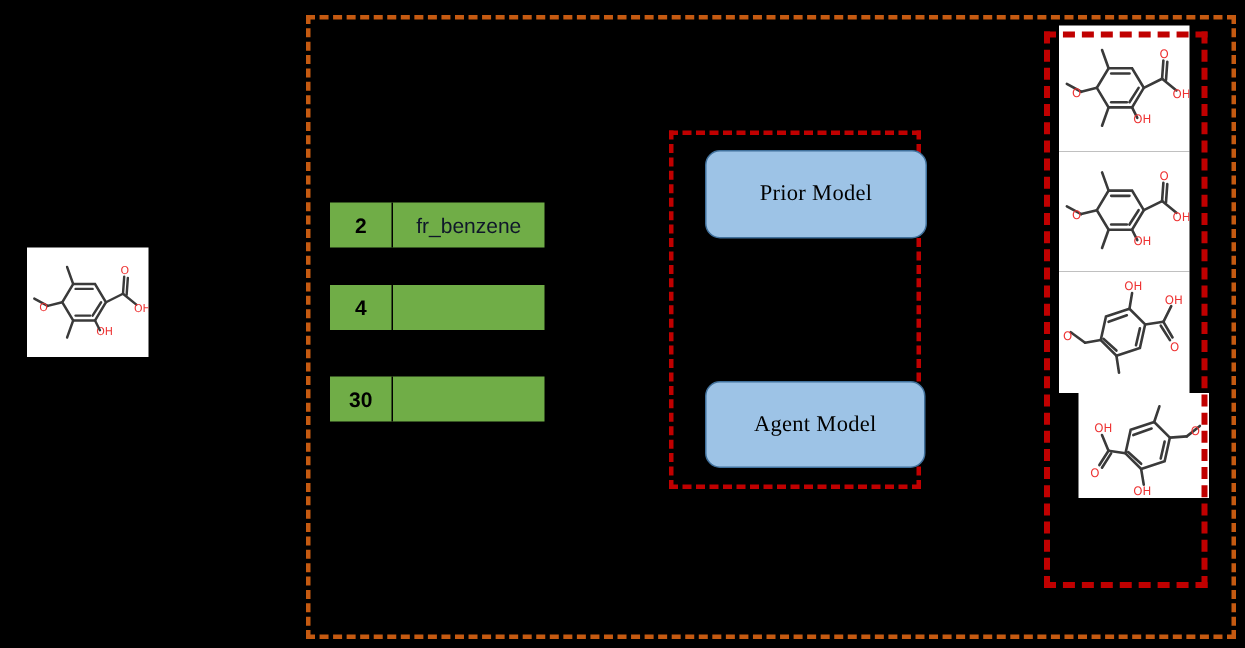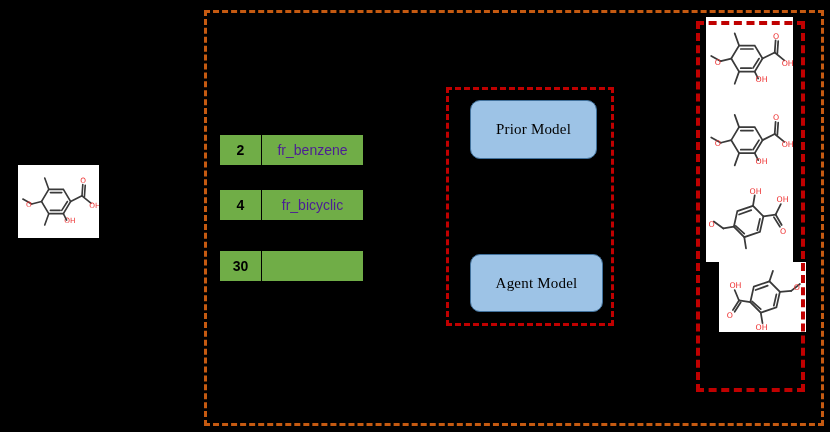--- a/index.html
+++ b/index.html
@@ -45,42 +45,42 @@
     border: 1px solid #41719C;
     border-radius: 10px;
     display: flex;
     align-items: center;
     justify-content: center;
     font-family: "Liberation Serif", serif;
     font-size: 15px;
     color: #000000;
     letter-spacing: 0.2px;
   }
-  #prior-model { left: 470px; top: 100px; width: 127px; height: 59px; }
-  #agent-model { left: 470px; top: 254px; width: 133px; height: 58px; }
+  #prior-model { left: 470px; top: 100px; width: 148px; height: 59px; }
+  #agent-model { left: 470px; top: 254px; width: 147px; height: 58px; }
 
   
   .desc-row {
     position: absolute;
     left: 220px;
     width: 143px;
     height: 30px;
     display: flex;
     background: #70AD47;
   }
   .desc-row .cell-count {
     width: 42px;
     display: flex; align-items: center; justify-content: center;
     font-size: 14px; font-weight: bold; color: #000;
     border-right: 1px solid #000;
   }
   .desc-row .cell-name {
     flex: 1;
     display: flex; align-items: center; justify-content: center;
-    font-size: 14px; color: #4c1d95;
+    font-size: 14px; color: #0f172a;
   }
   #desc-row-0 { top: 135px; }
   #desc-row-1 { top: 190px; }
   #desc-row-2 { top: 251px; }
 
   
   .mol-img { position: absolute; background: #FFFFFF; overflow: hidden; }
   #mol-query { left: 18px; top: 165px; width: 81px; height: 73px; }
 
   #mol-0 { left: 706px; top: 17px;  width: 87px; height: 84px; }
@@ -129,21 +129,20 @@
       </g>
     </svg>
   </div>
 
   <div class="desc-row" id="desc-row-0">
     <div class="cell-count">2</div>
     <div class="cell-name">fr_benzene</div>
   </div>
   <div class="desc-row" id="desc-row-1">
     <div class="cell-count">4</div>
-    <div class="cell-name">fr_bicyclic</div>
   </div>
   <div class="desc-row" id="desc-row-2">
     <div class="cell-count">30</div>
   </div>
 
   <div class="model-frame"></div>
 
   <div class="model-box" id="prior-model">Prior Model</div>
   <div class="model-box" id="agent-model">Agent Model</div>
 

